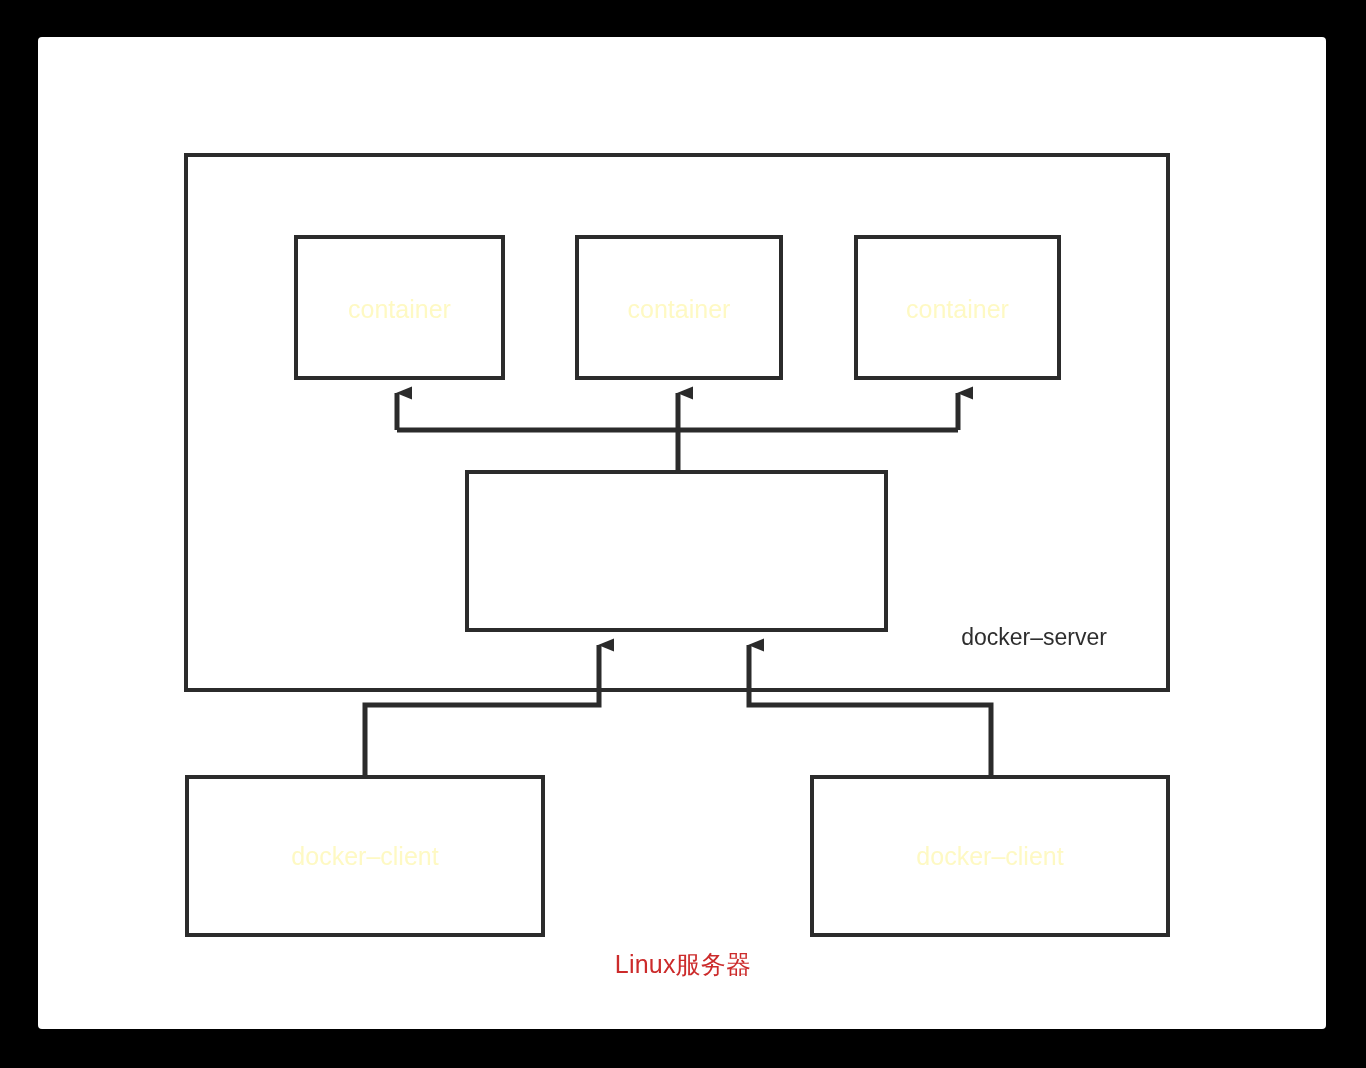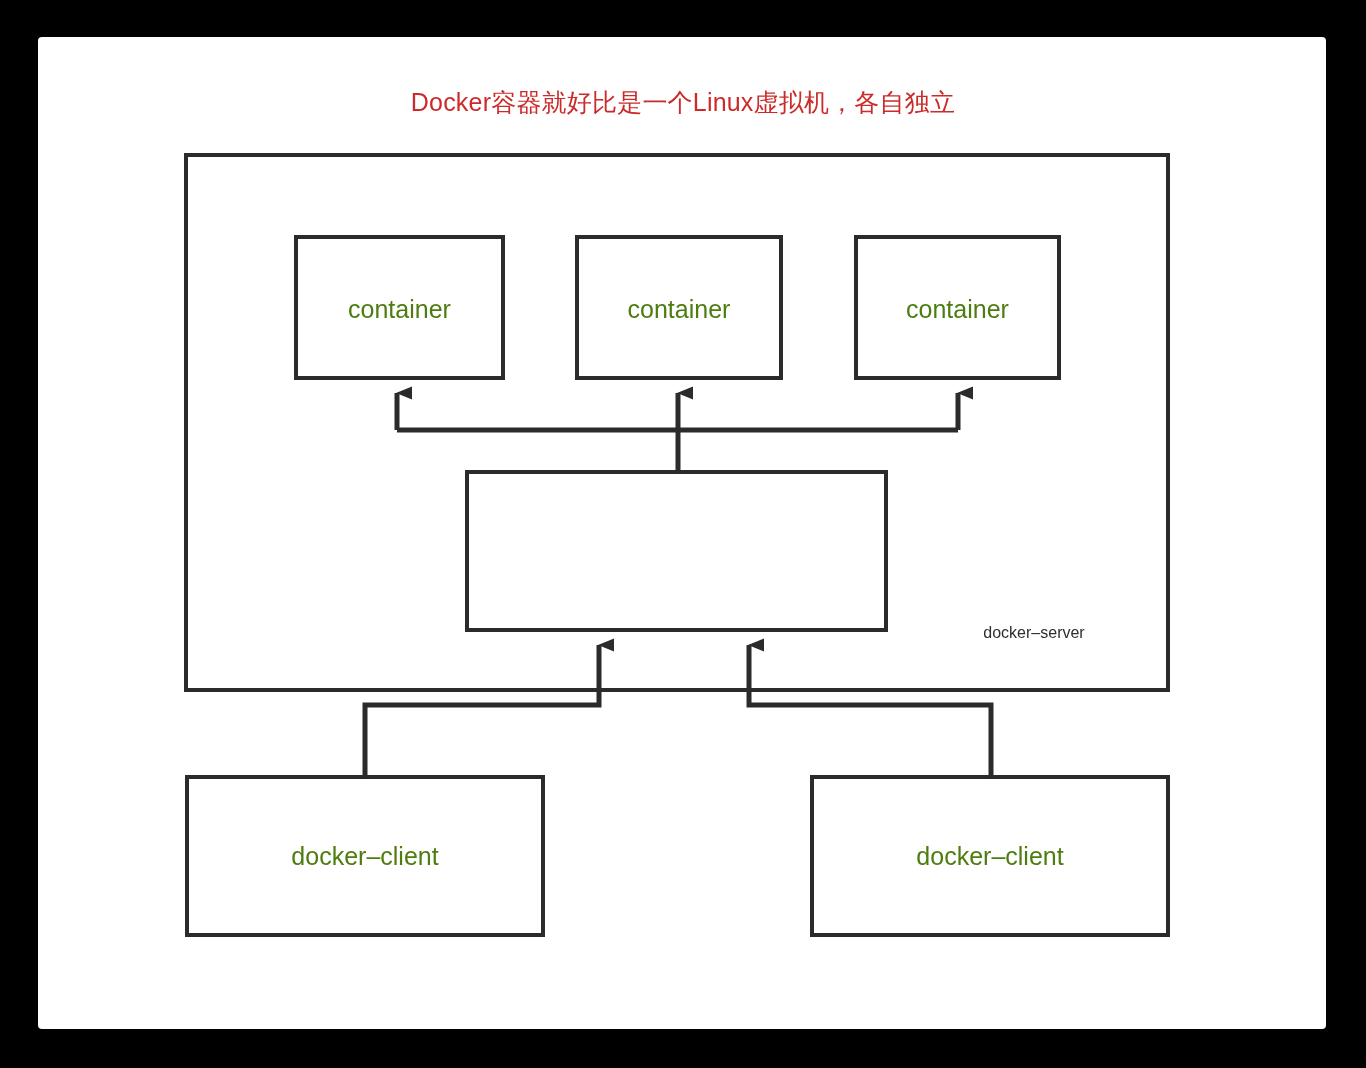--- a/index.html
+++ b/index.html
@@ -68,35 +68,35 @@
   #footer-label {
     left: 0;
     top: 948px;
     width: 1366px;
     text-align: center;
   }
 
   .box-label {
     font-size: 25px;
     text-align: center;
-    color: #4d7c0f;
+    color: #fef9c3;
   }
 
   #c1-label { left: 296px; top: 295px; width: 207px; }
   #c2-label { left: 577px; top: 295px; width: 204px; }
   #c3-label { left: 856px; top: 295px; width: 203px; }
   #daemon-label { left: 467px; top: 538px; width: 419px; }
   #dc1-label { left: 187px; top: 842px; width: 356px; }
   #dc2-label { left: 812px; top: 842px; width: 356px; }
   #server-label {
     left: 900px;
     top: 624px;
     width: 268px;
     text-align: center;
-    font-size: 16px;
+    font-size: 23px;
     color: #2e2e2e;
   }
 </style>
 </head>
 <body>
 
 <div id="canvas">
 
   <div id="page"></div>
 
@@ -126,29 +126,29 @@
 
     <path d="M 678 430 L 678 393" fill="none" stroke="#2b2b2b" stroke-width="5" marker-end="url(#arrowUp)"></path>
 
     <path d="M 958 430 L 958 393" fill="none" stroke="#2b2b2b" stroke-width="5" marker-end="url(#arrowUp)"></path>
 
     <path d="M 365 777 L 365 705 L 599 705 L 599 645" fill="none" stroke="#2b2b2b" stroke-width="5" marker-end="url(#arrowUp)"></path>
 
     <path d="M 991 777 L 991 705 L 749 705 L 749 645" fill="none" stroke="#2b2b2b" stroke-width="5" marker-end="url(#arrowUp)"></path>
   </svg>
 
-  <div class="title-red" id="title">Docker容器就好比是一个Linux虚拟机，各自独立</div>
 
   <div class="lbl box-label" id="c1-label">container</div>
 
   <div class="lbl box-label" id="c2-label">container</div>
 
   <div class="lbl box-label" id="c3-label">container</div>
 
 
   <div class="lbl" id="server-label">docker–server</div>
 
   <div class="lbl box-label" id="dc1-label">docker–client</div>
 
   <div class="lbl box-label" id="dc2-label">docker–client</div>
 
+  <div class="title-red" id="footer-label">Linux服务器</div>
 
 </div>
 
 </body></html>

